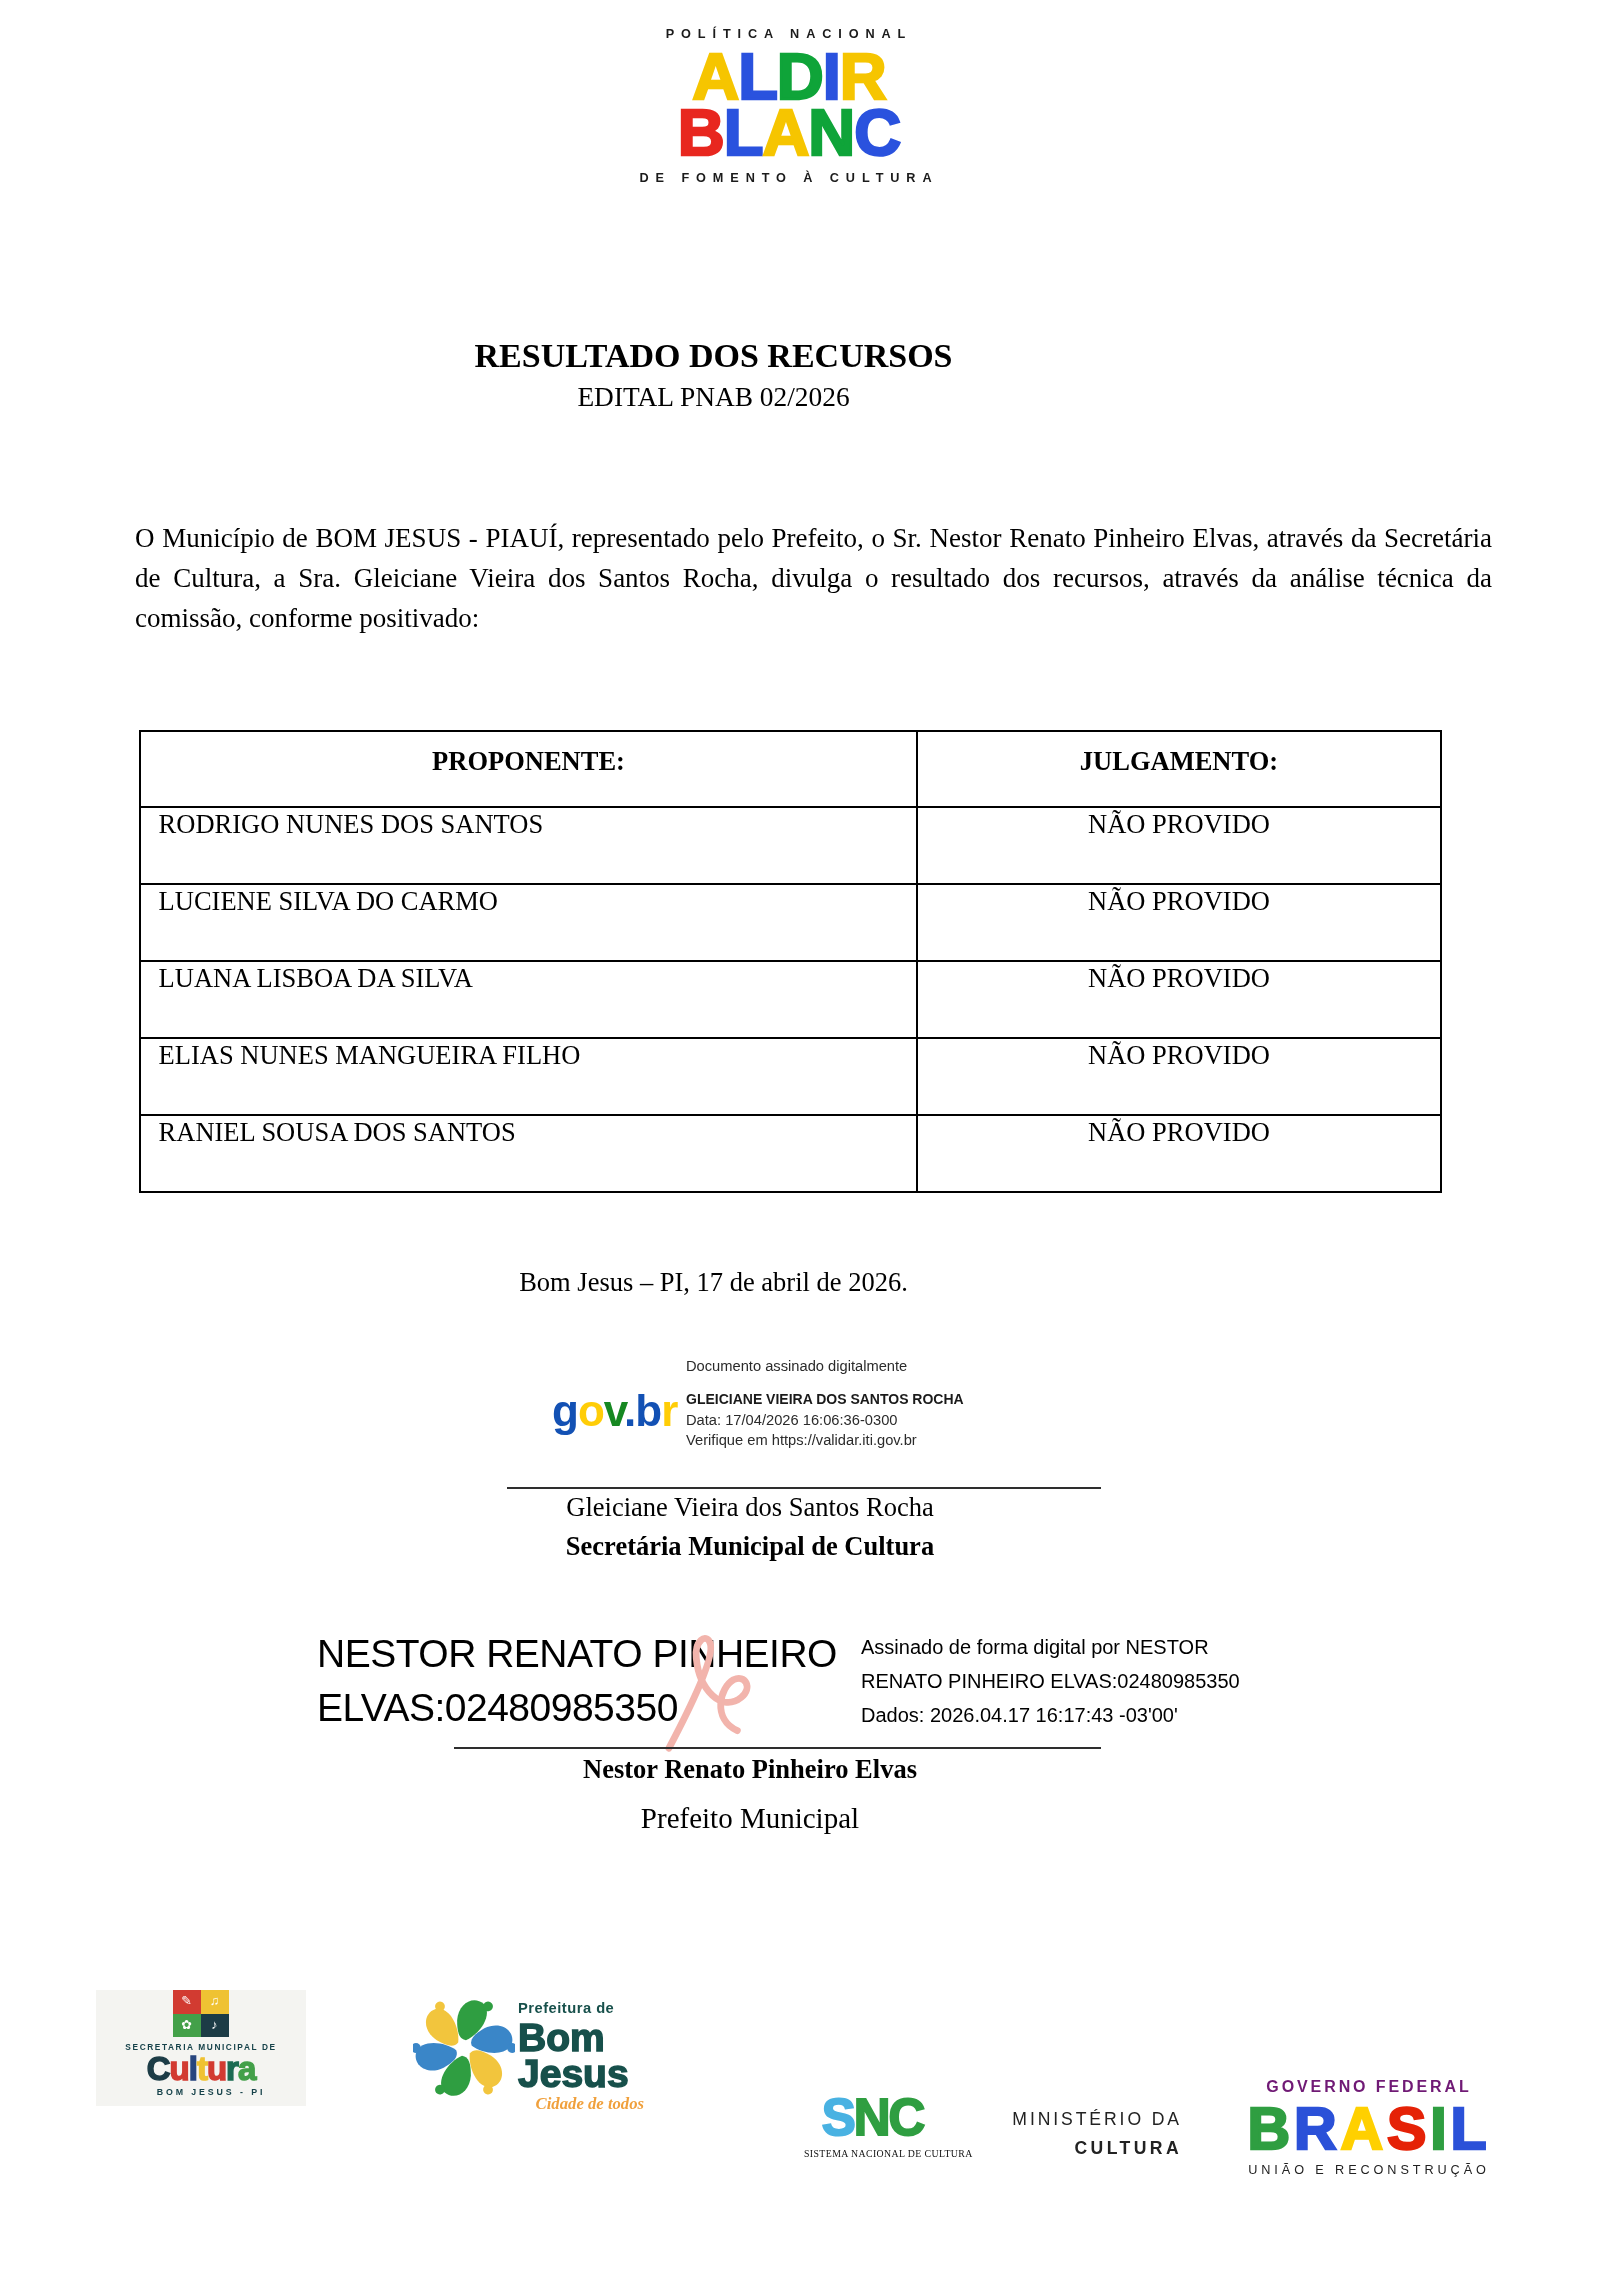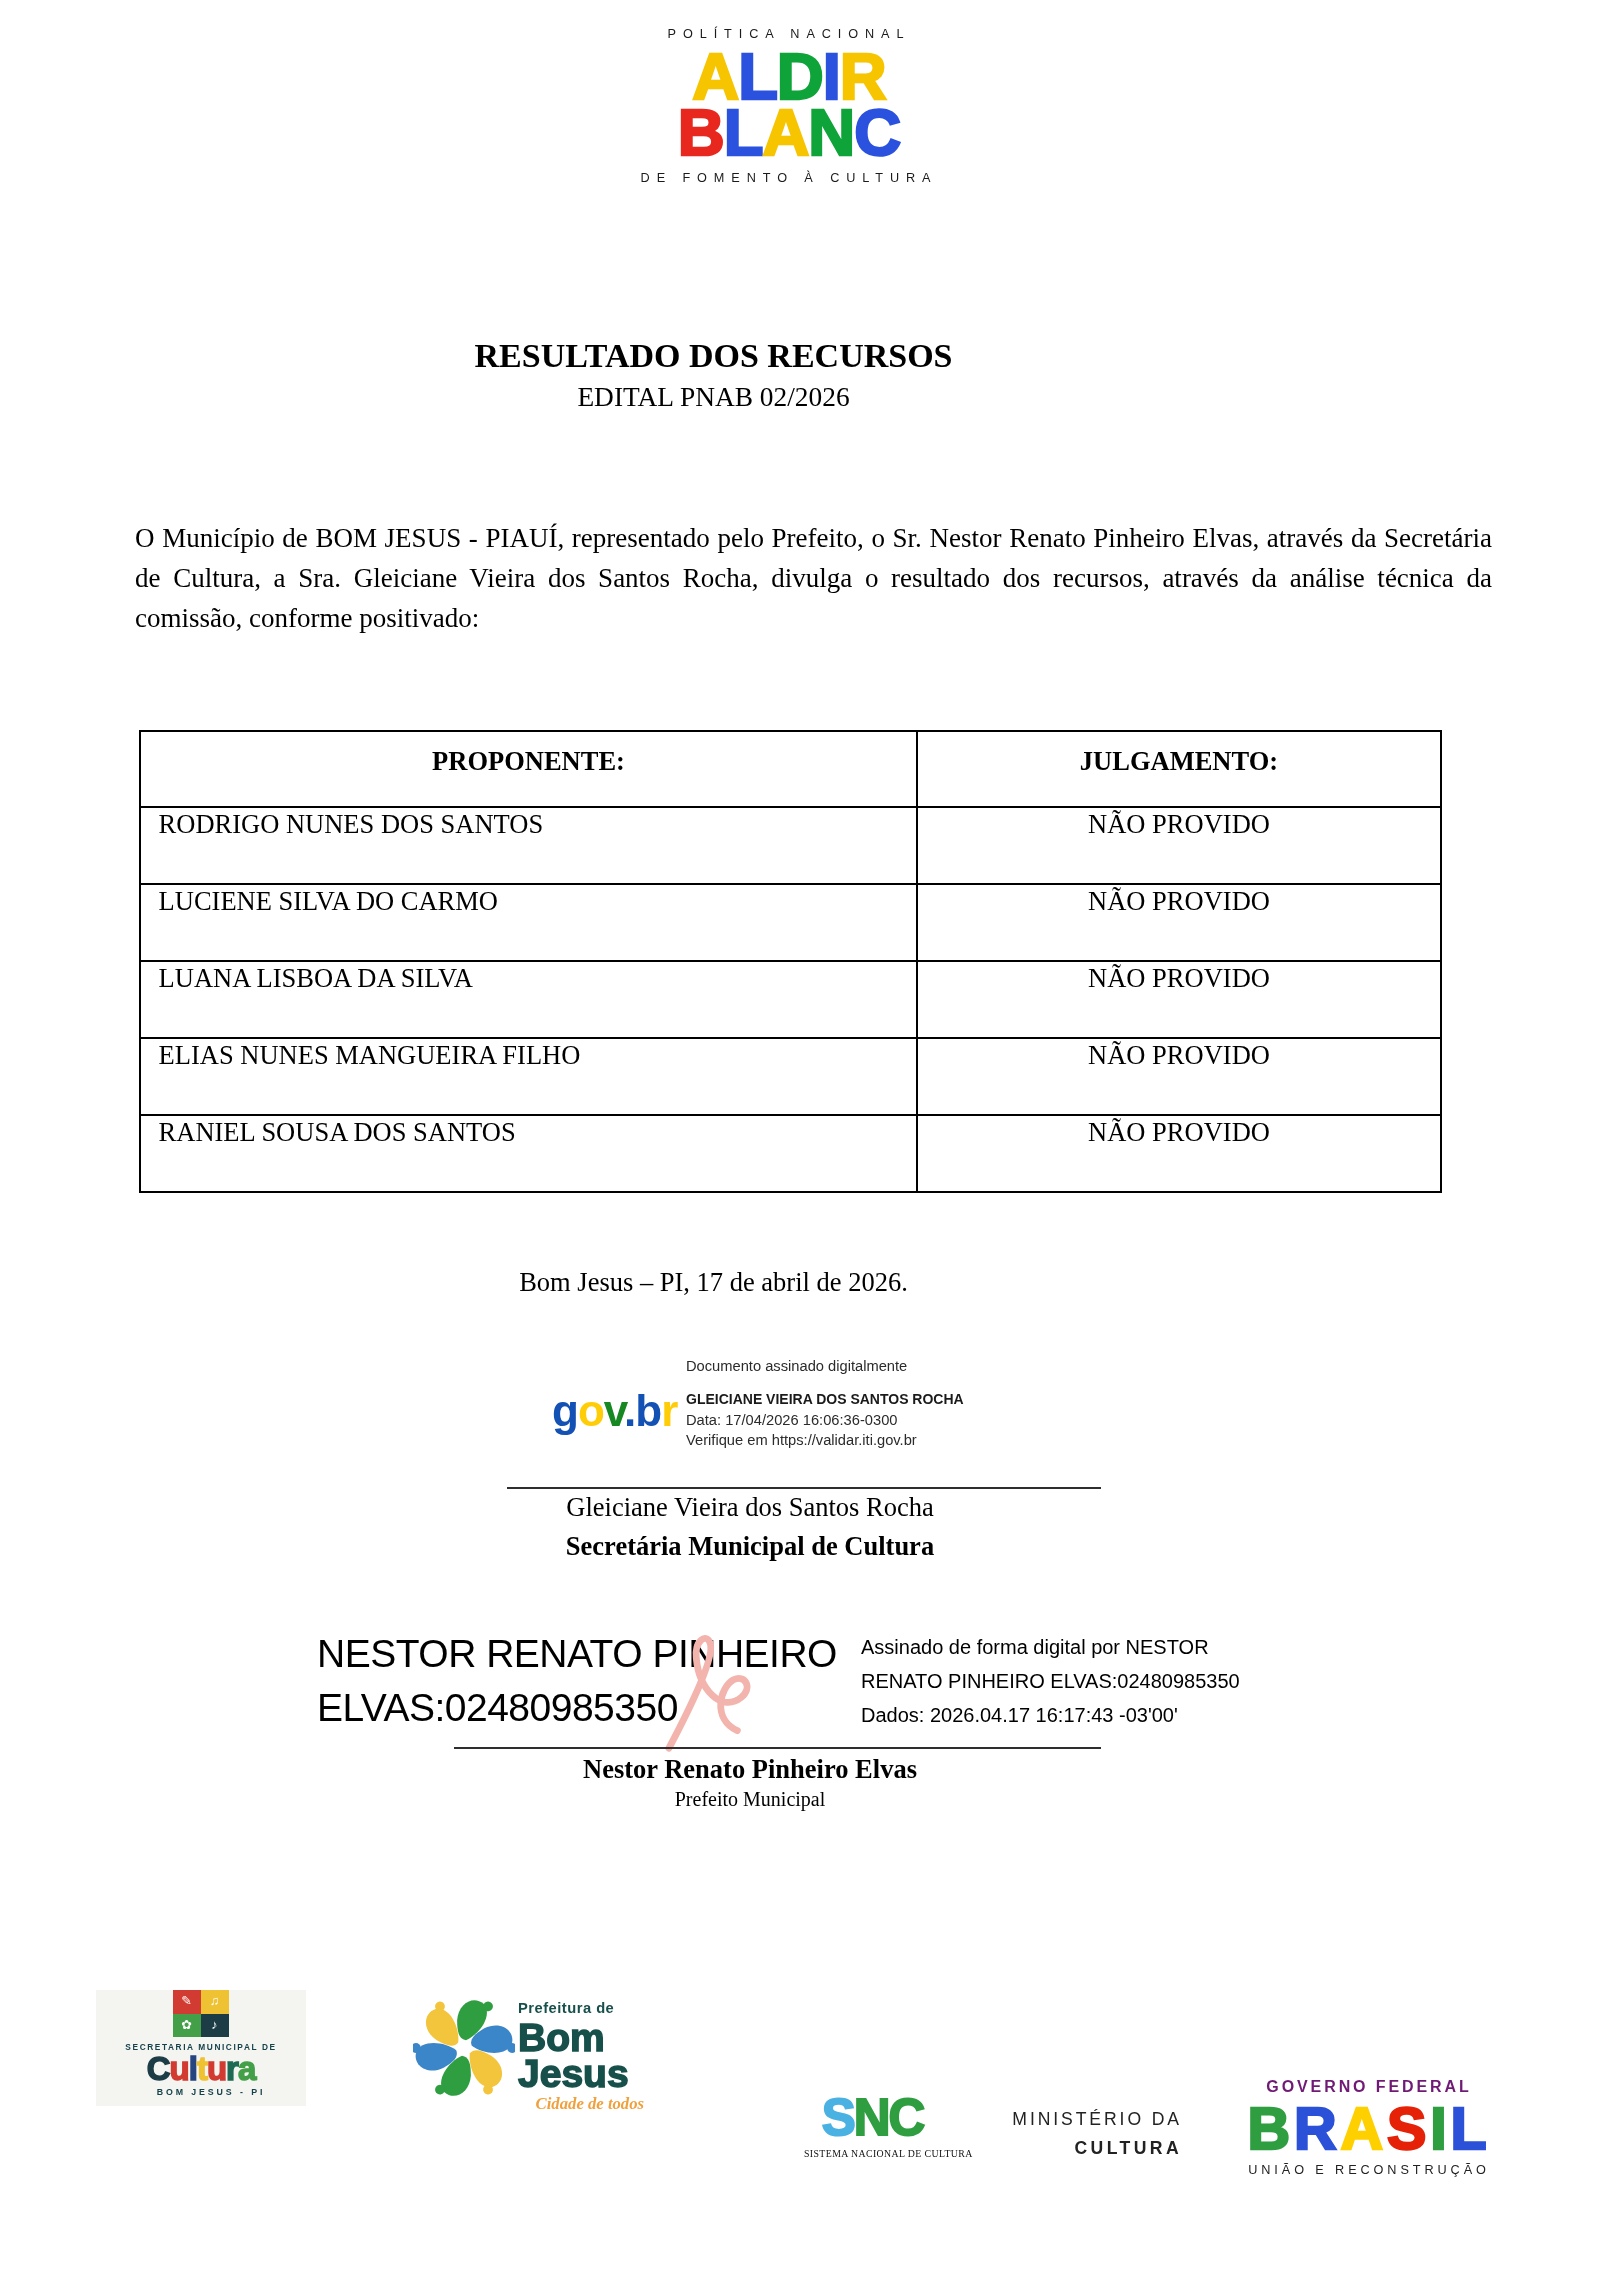--- a/index.html
+++ b/index.html
@@ -2,21 +2,21 @@
 <html><head>
 <meta charset="utf-8">
 <style>
   * { margin:0; padding:0; box-sizing:border-box; }
   body { background:#ffffff; font-family:"Liberation Serif", serif; color:#000; }
   .page { position:relative; width:1622px; height:2282px; background:#fff; overflow:hidden; }
   .abs { position:absolute; }
 
   
   .aldir-logo { top:27.4px; left:0; width:1578px; text-align:center; font-family:"Liberation Sans", sans-serif; }
-  .aldir-top, .aldir-bottom { font-size:12.7px; font-weight:normal; letter-spacing:6.9px; color:#1b1b1b; }
+  .aldir-top, .aldir-bottom { font-size:12.7px; font-weight:bold; letter-spacing:6.9px; color:#1b1b1b; }
   .aldir-word { font-size:65px; font-weight:bold; line-height:56px; letter-spacing:-1px;
                 -webkit-text-stroke:2.5px currentColor; }
   .aldir-word span { -webkit-text-stroke:2.5px currentColor; }
   .aldir-top { margin-bottom:7.8px; }
   .aldir-bottom { margin-top:9.8px; }
 
   
   .title-block { top:337px; left:0; width:1427px; text-align:center; }
   .title-line1 { font-size:34px; font-weight:bold; }
   .title-line2 { font-size:27.4px; margin-top:6.9px; }
@@ -48,21 +48,21 @@
   .gov-sig .l3, .gov-sig .l4 { font-size:14.7px; margin-top:4.9px; }
 
   
   .rule1 { top:1487px; left:507px; width:594px; border-top:2px solid #2e2e2e; }
   .rule2 { top:1747px; left:454px; width:647px; border-top:2px solid #2e2e2e; }
   .sig-block1 { top:1492px; left:0; width:1500px; text-align:center; }
   .sig-block1 .nm { font-size:26.5px; }
   .sig-block1 .rl { font-size:26.5px; font-weight:bold; margin-top:7.8px; }
   .sig-block2 { top:1754px; left:0; width:1500px; text-align:center; }
   .sig-block2 .nm { font-size:26.5px; font-weight:bold; }
-  .sig-block2 .rl { font-size:20px; margin-top:3px; }
+  .sig-block2 .rl { font-size:29px; margin-top:17px; }
 
   
   .digsig-big { top:1627px; left:317px; font-family:"Liberation Sans", sans-serif;
                 font-size:39px; line-height:54px; letter-spacing:-0.5px; }
   .digsig-details { top:1630px; left:861px; width:470px; font-family:"Liberation Sans", sans-serif;
                     font-size:20px; line-height:34px; }
   .flourish { top:1629px; left:655px; }
 
   
   .f-cultura { top:1990px; left:96px; width:210px; height:116px; background:#f4f4f1;

